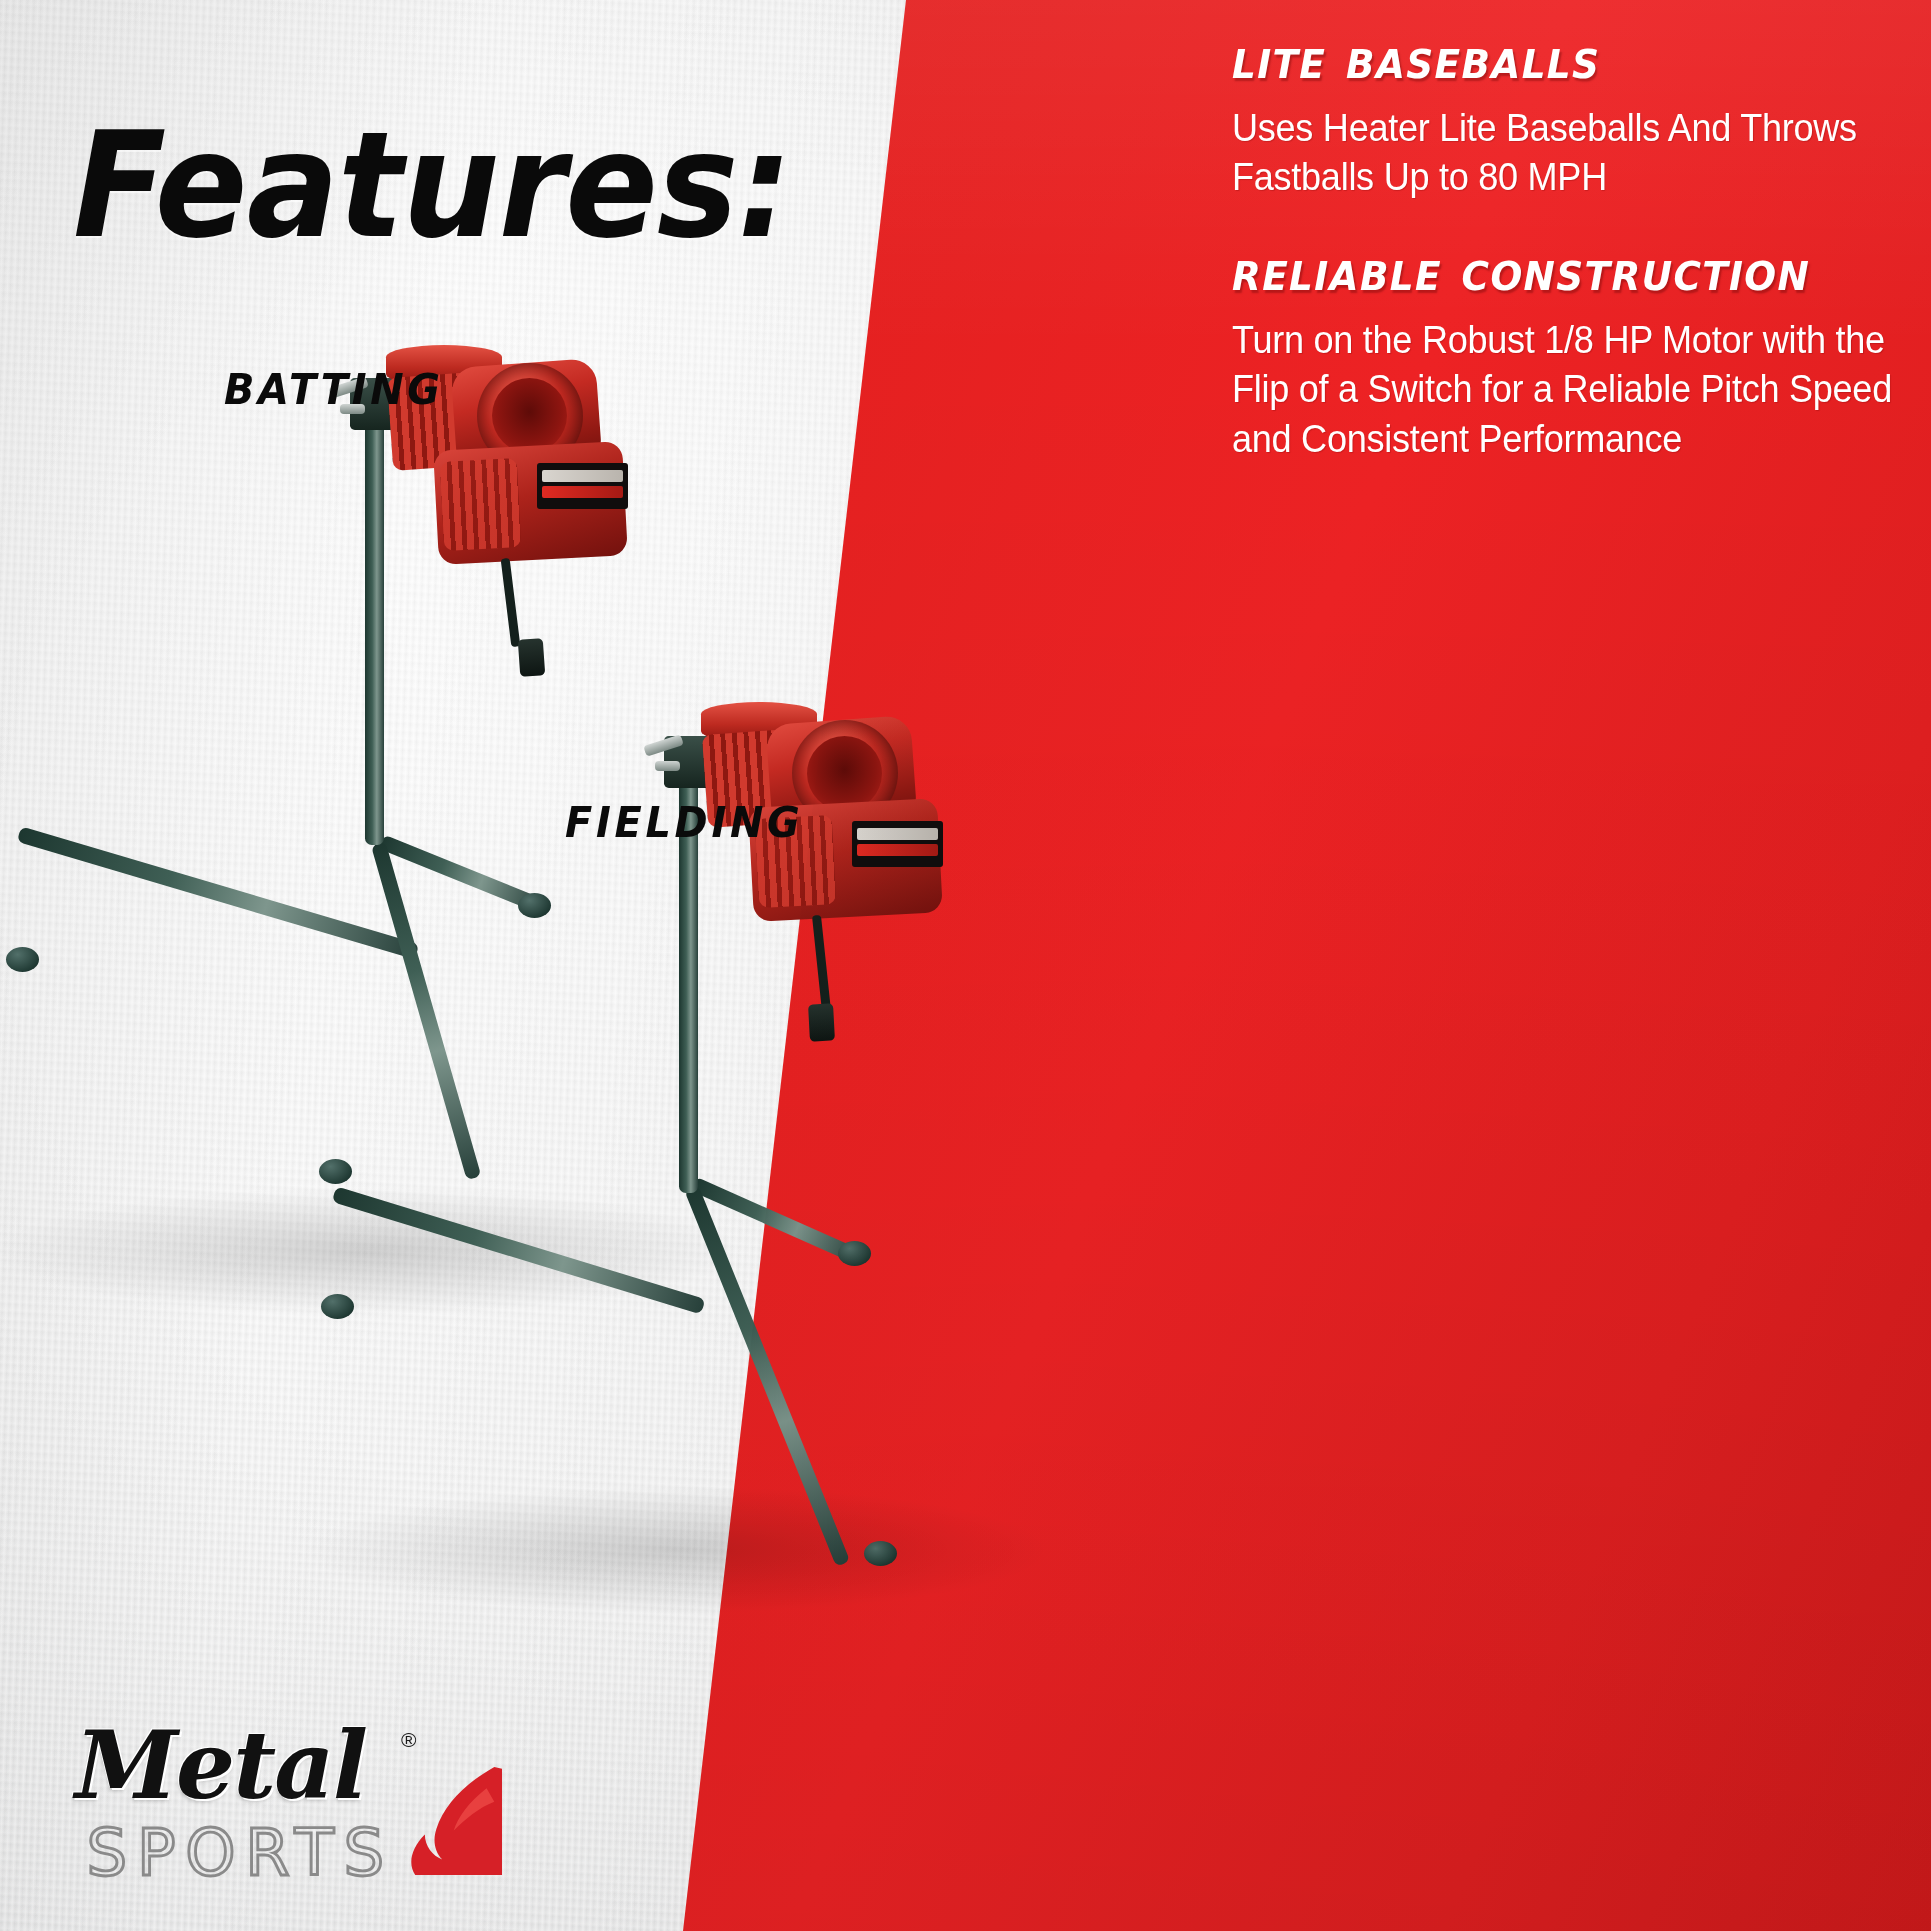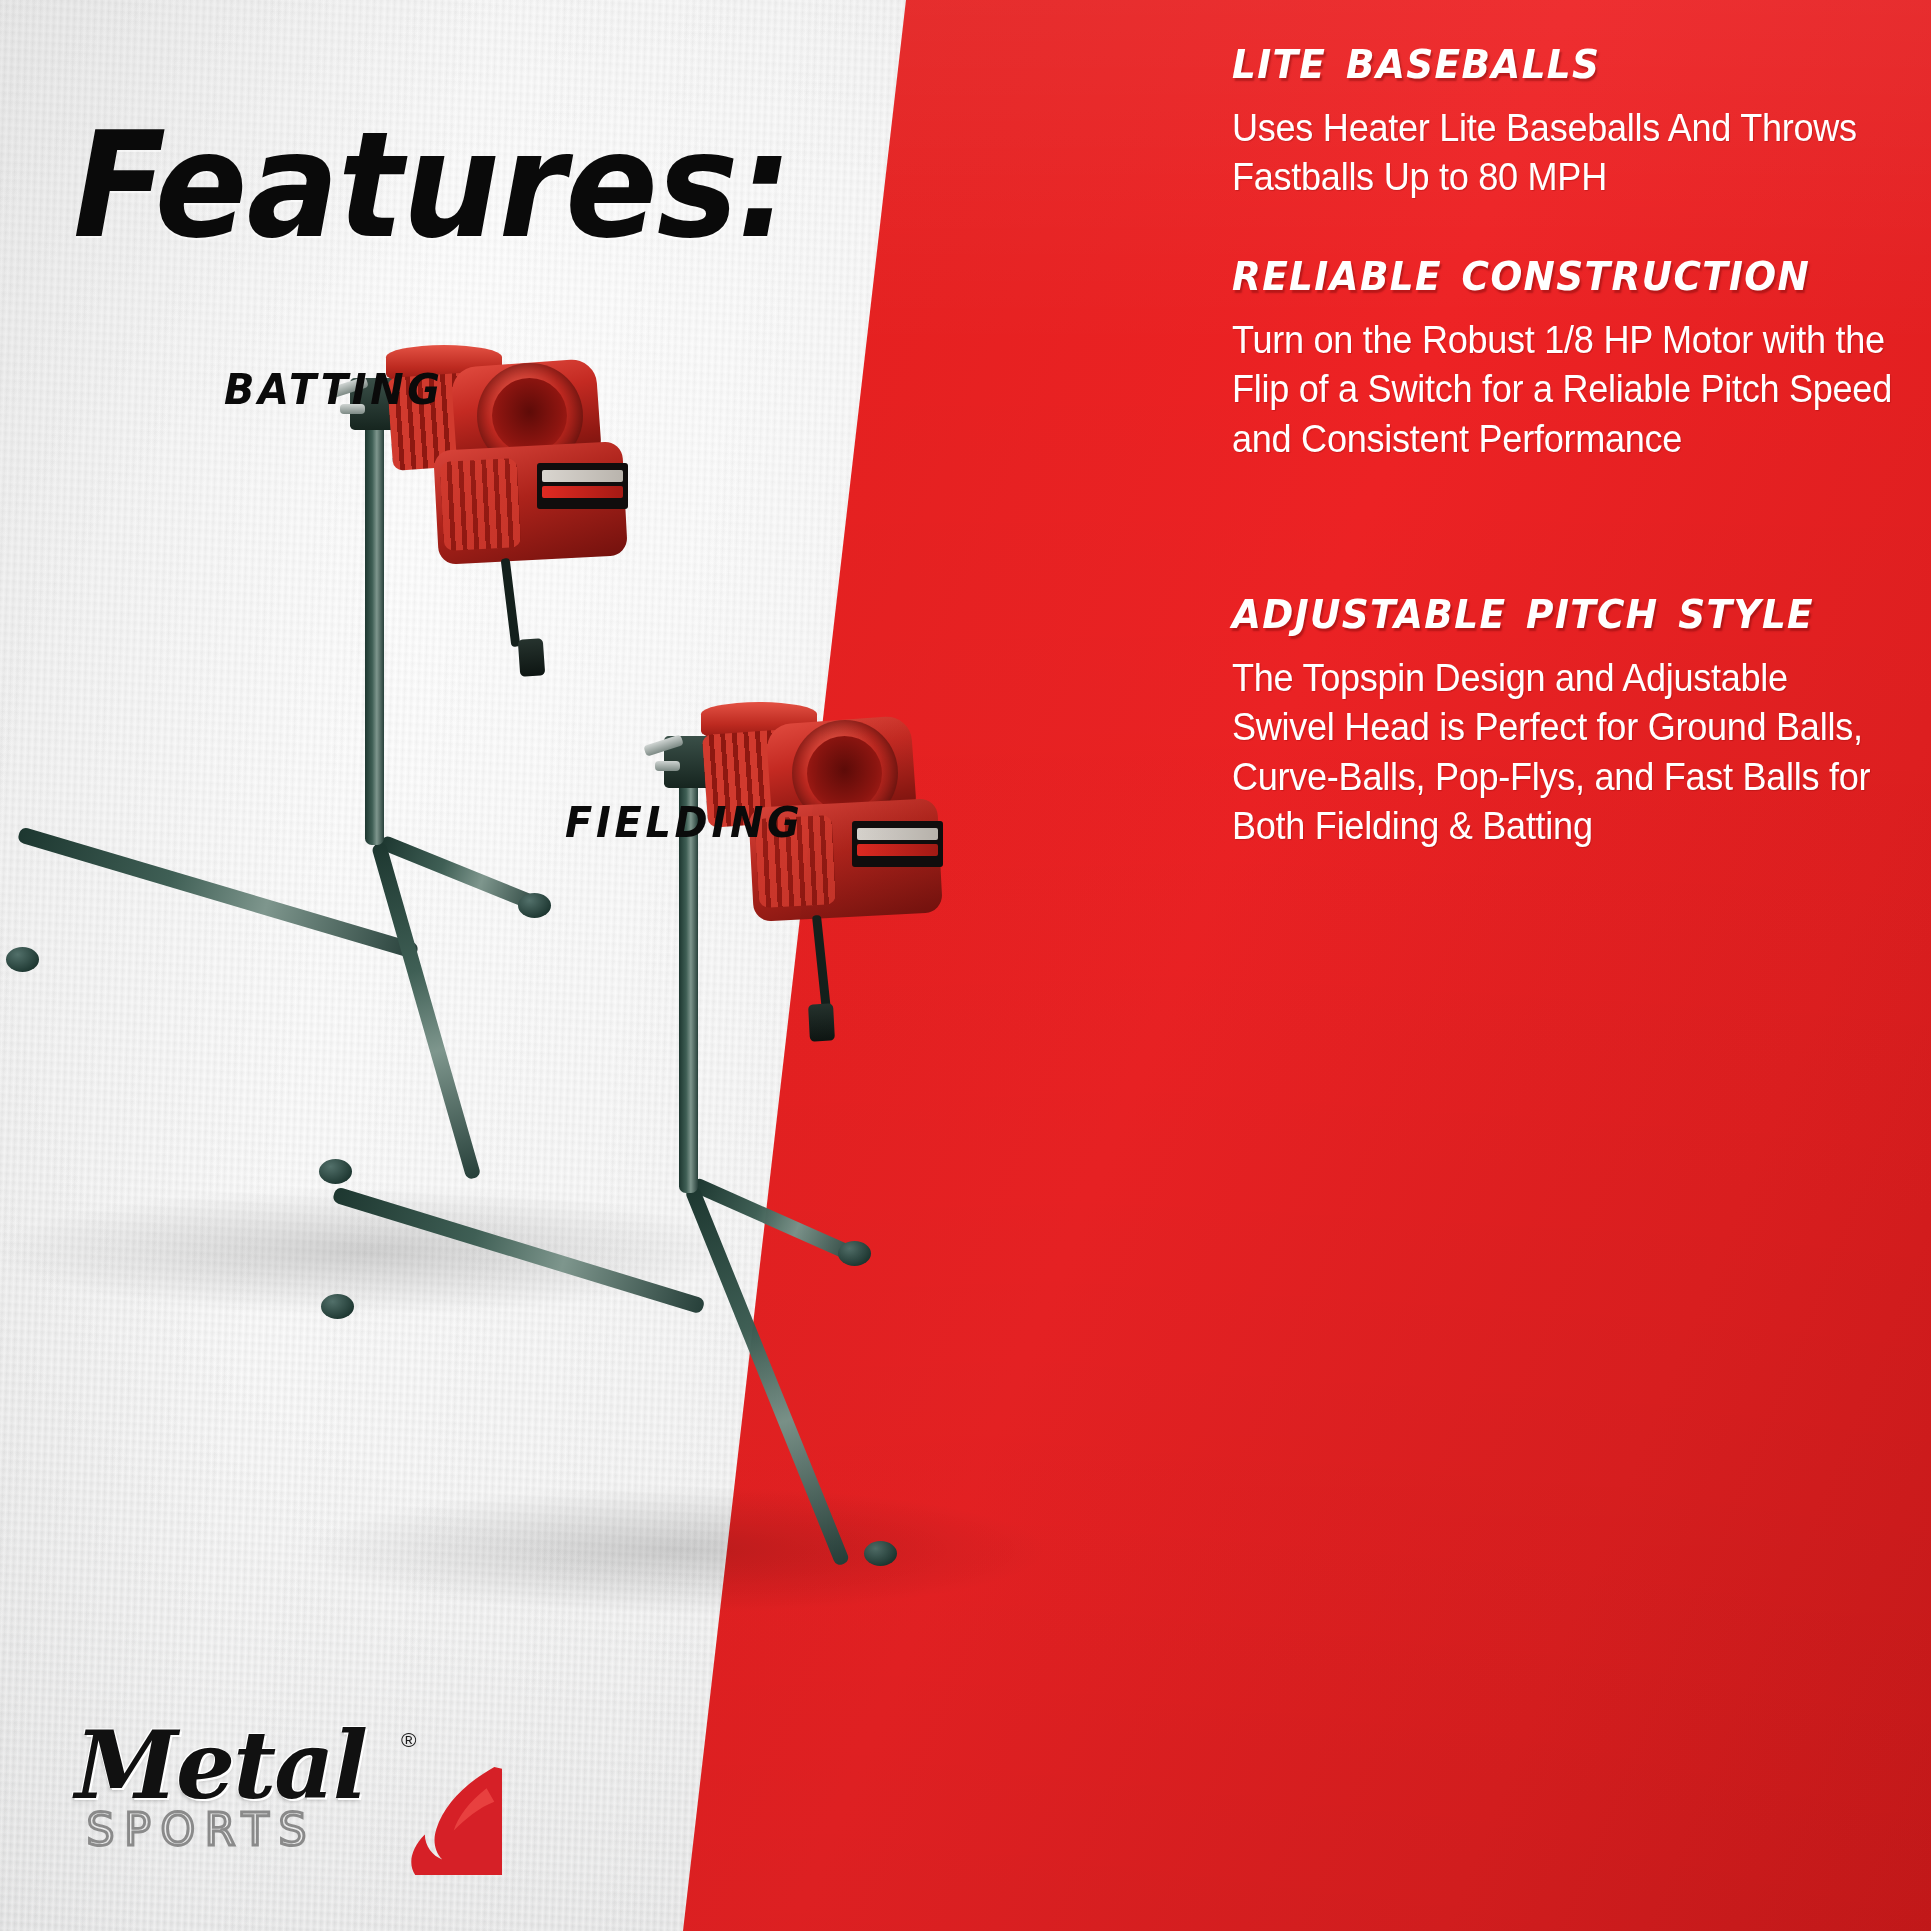--- a/index.html
+++ b/index.html
@@ -199,23 +199,23 @@
     position: absolute;
     left: 326px;
     top: 17.4px;
     font-size: 21px;
     color: #1a1a1a;
     font-family: "Liberation Sans", sans-serif;
   }
   .logo-sports {
     position: absolute;
     left: 11.6px;
-    top: 93px;
+    top: 105px;
     font-family: "DejaVu Sans", sans-serif;
-    font-size: 44px;
+    font-size: 64px;
     font-weight: 500;
     letter-spacing: 9.7px;
     color: transparent;
     -webkit-text-stroke: 2.9px #8a8a8a;
     white-space: nowrap;
   }
   .logo-flame {
     position: absolute;
     left: 319px;
     top: 52px;
@@ -371,23 +371,19 @@
     <div class="feature f-lite">
       <h2 class="feature-title">Lite Baseballs</h2>
       <p class="feature-body">Uses Heater Lite Baseballs And Throws Fastballs Up to 80 MPH</p>
     </div>
 
     <div class="feature f-reliable">
       <h2 class="feature-title">Reliable Construction</h2>
       <p class="feature-body">Turn on the Robust 1/8 HP Motor with the Flip of a Switch for a Reliable Pitch Speed and Consistent Performance</p>
     </div>
 
-    <div class="feature f-adjust">
-      <h2 class="feature-title">Adjustable Pitch Style</h2>
-      <p class="feature-body">The Topspin Design and Adjustable Swivel Head is Perfect for Ground Balls, Curve-Balls, Pop-Flys, and Fast Balls for Both Fielding &amp; Batting</p>
-    </div>
 
 
 
   </div>
 
 </div>
 
 
 </body></html>

